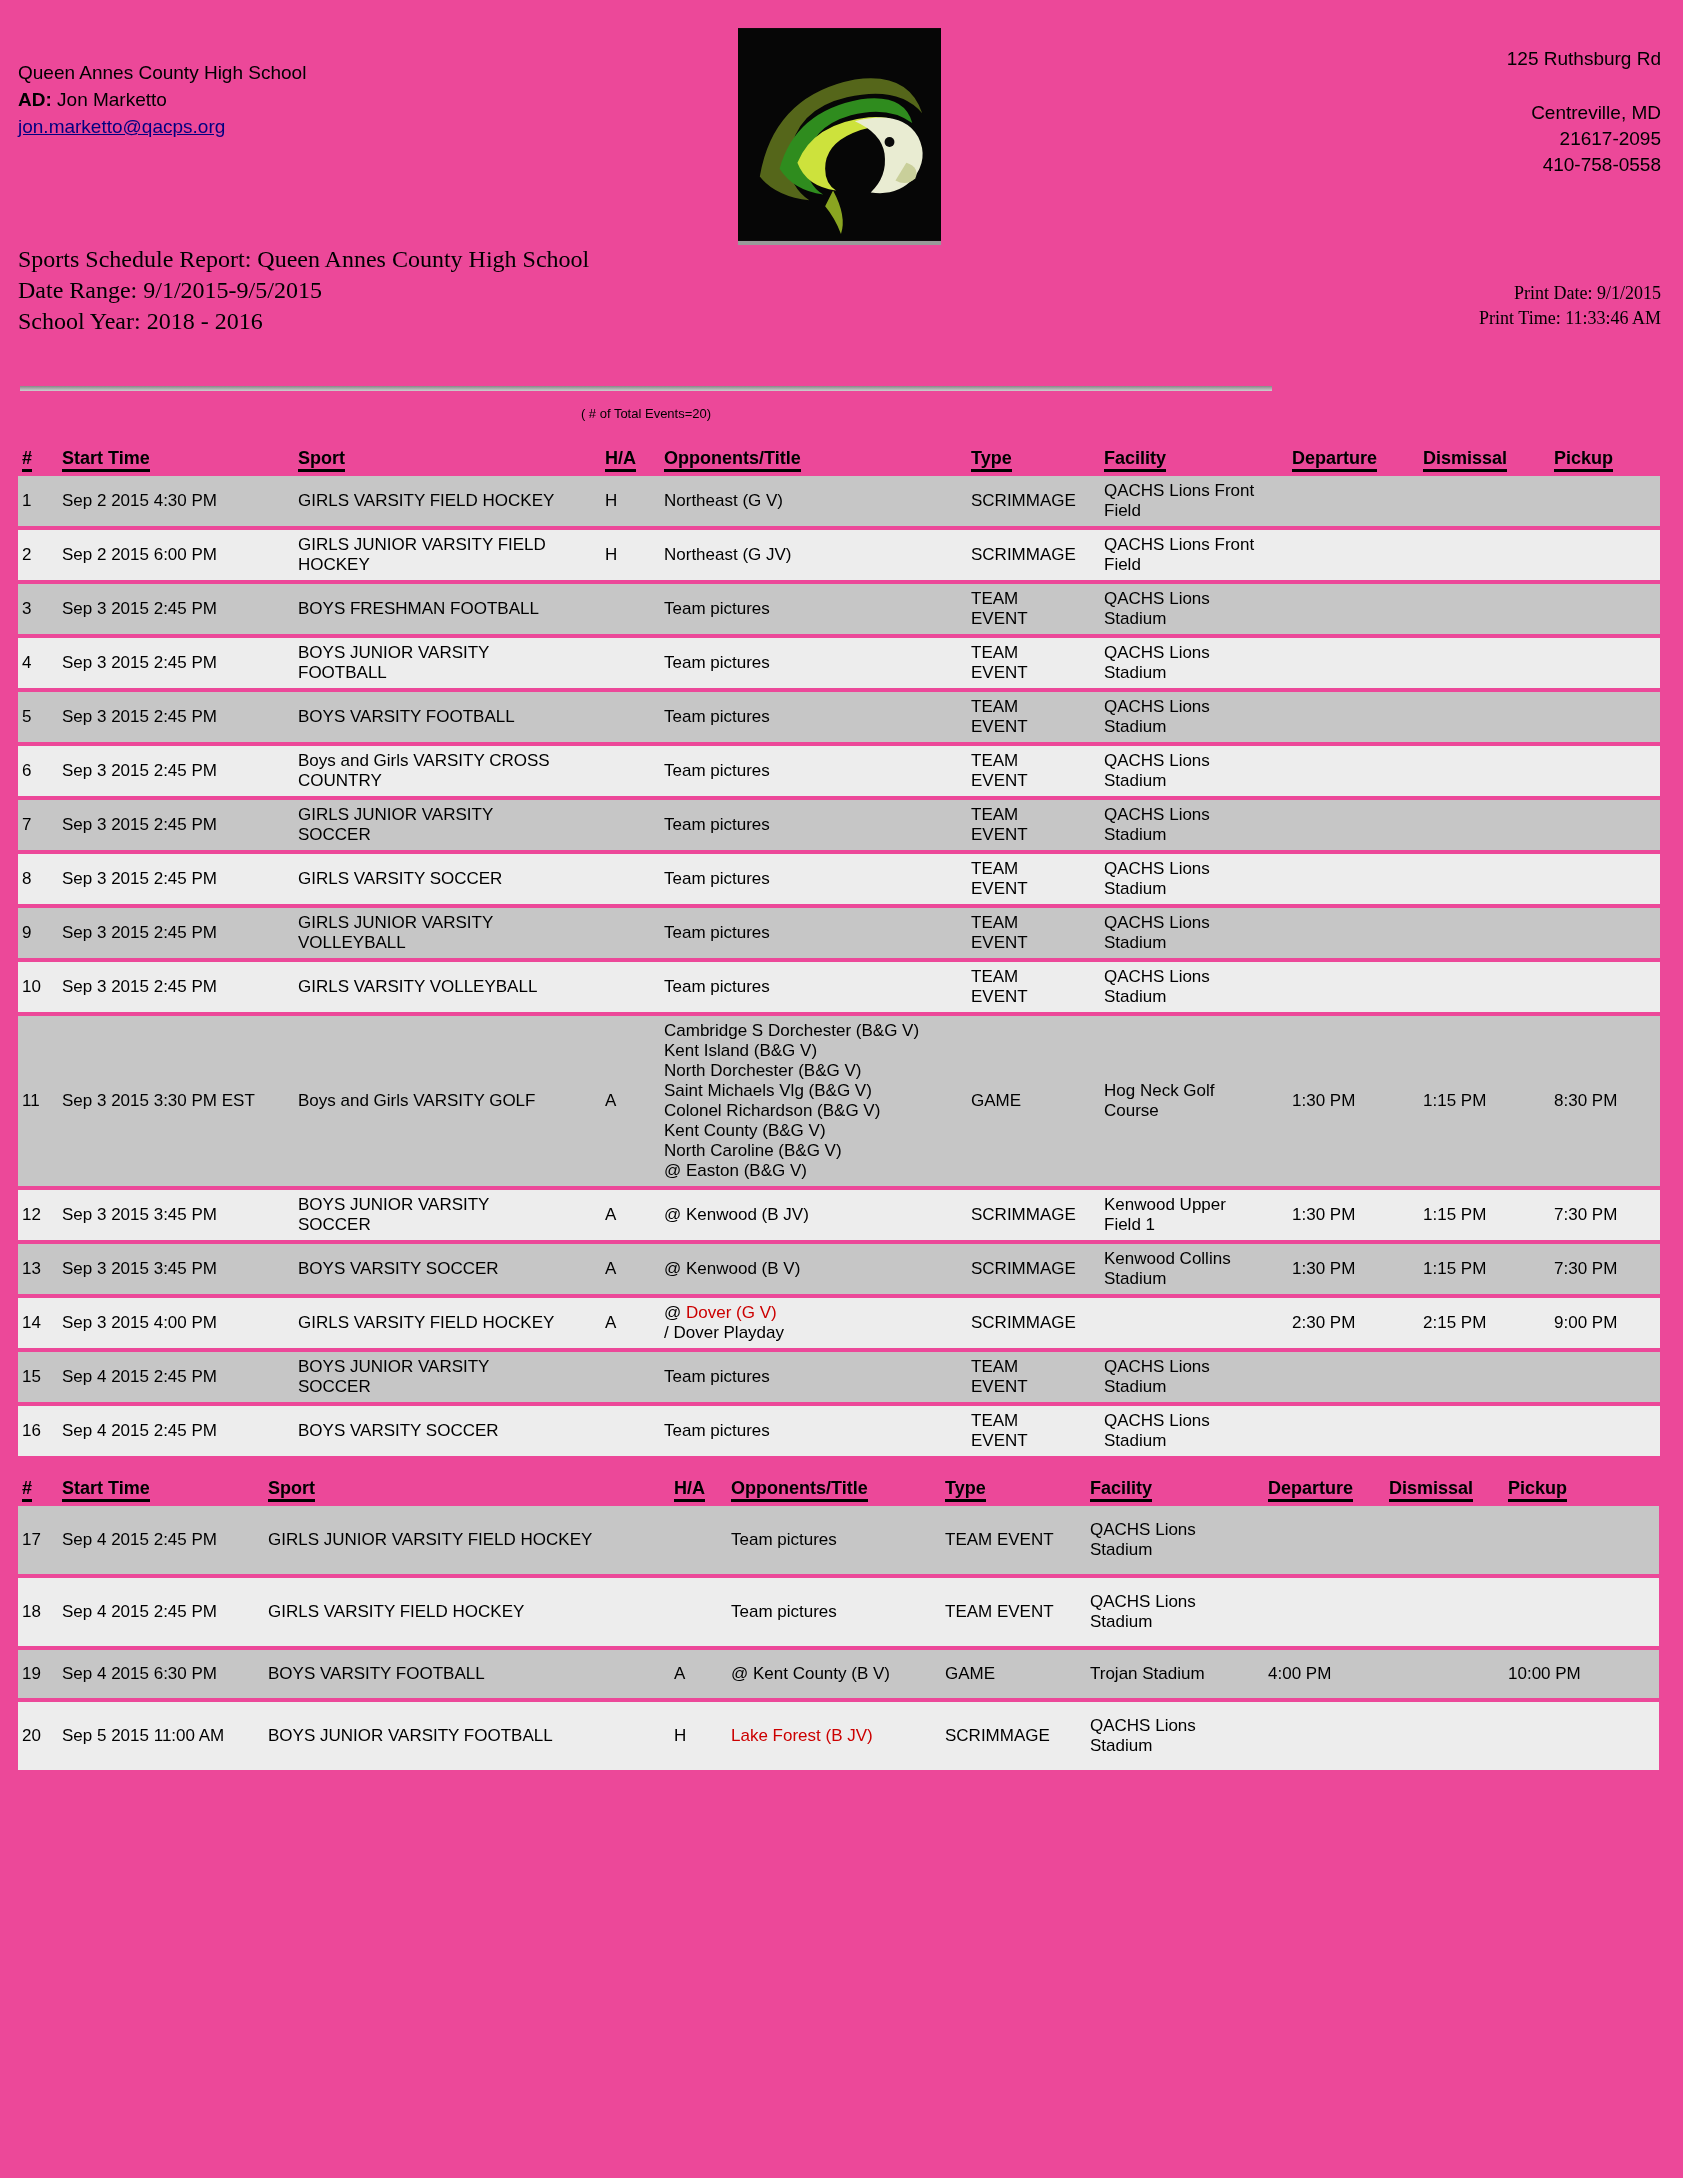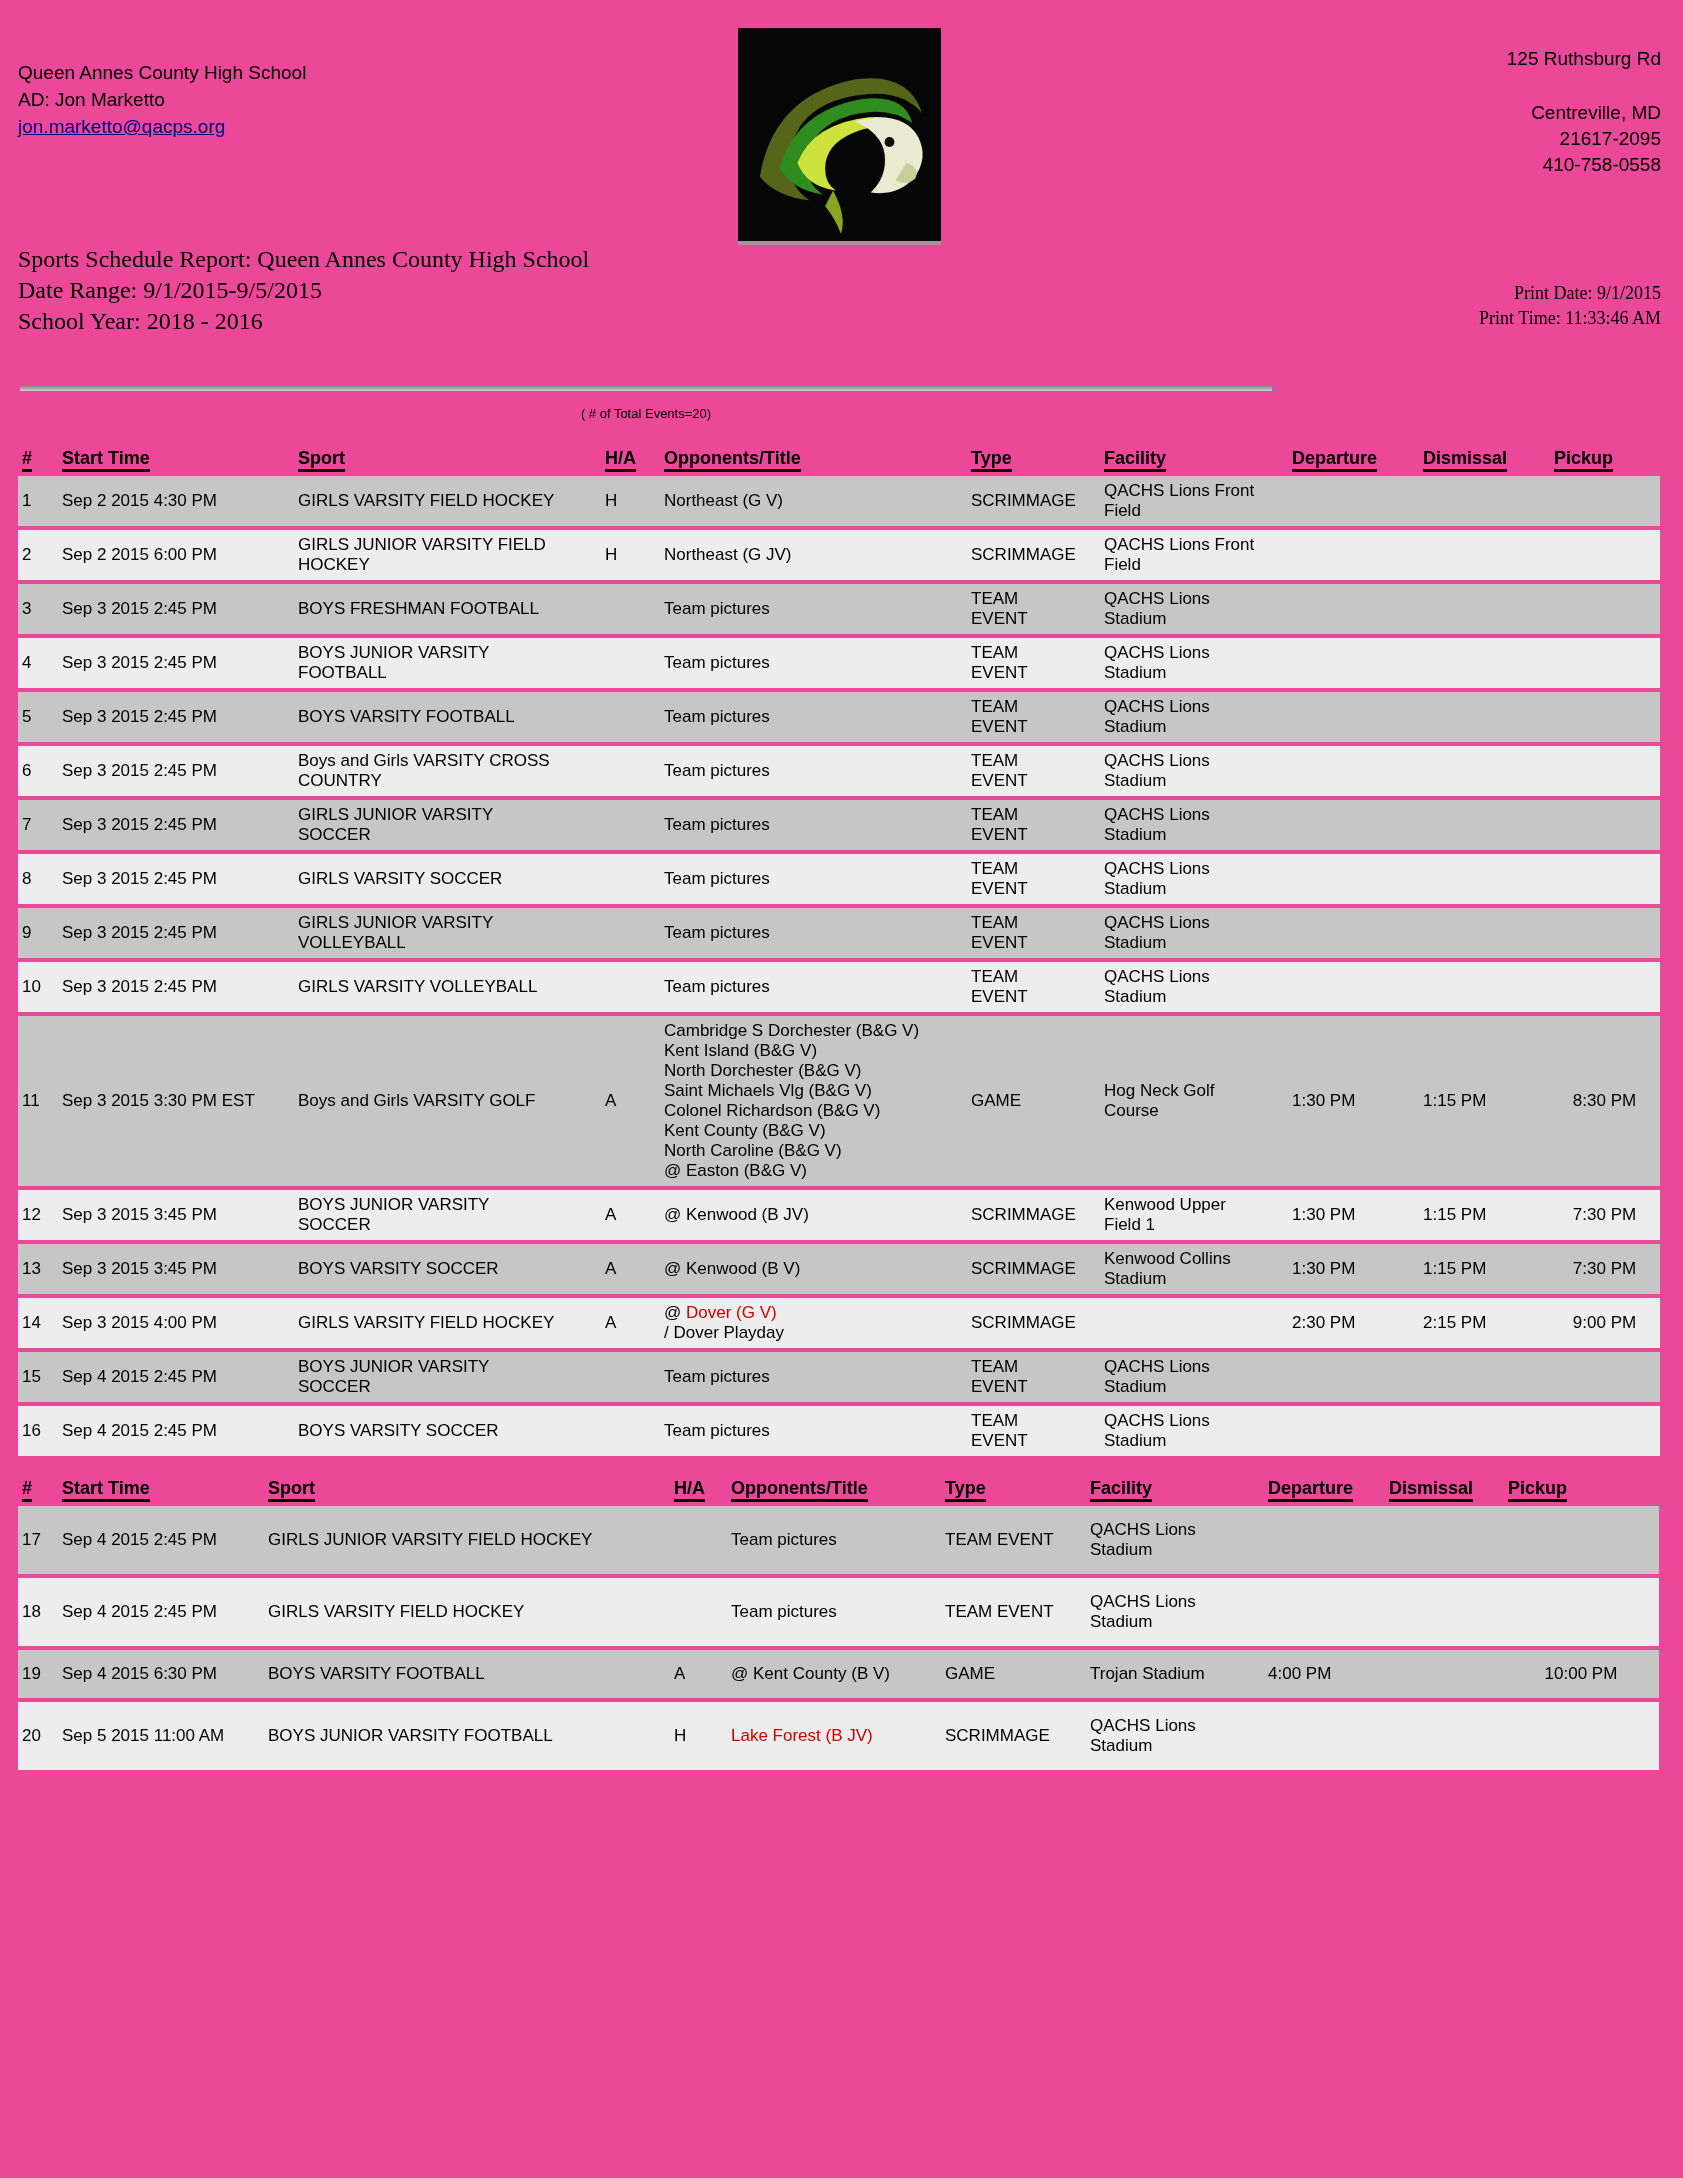--- a/index.html
+++ b/index.html
@@ -2,21 +2,21 @@
 <html><head>
 <meta charset="utf-8">
 <style>
   html,body { margin:0; padding:0; background:#fff; }
   .page {
     position:relative; width:1683px; height:2178px; background:#ec4899;
     font-family:"Liberation Sans", sans-serif; color:#000; overflow:hidden;
   }
   
   .hdr-left { position:absolute; left:18px; top:59px; font-size:19px; line-height:27px; }
-  .hdr-left .ad b { font-weight:normal; }
+  .hdr-left .ad b { font-weight:bold; }
   .email-link { color:#000080; text-decoration:underline; cursor:pointer; }
   .logo-box { position:absolute; left:738px; top:28px; width:203px; height:213px; border-bottom:4px solid #9a9a9a; }
   .logo-box svg { display:block; width:203px; height:213px; }
   .hdr-right { position:absolute; right:22px; top:46px; text-align:right; font-size:19px; line-height:26px;margin-left:16px; }
   .hdr-right .addr1 { margin-bottom:28px; }
   
   .title-block { position:absolute; left:18px; top:244px; font-family:"Liberation Serif", serif; font-weight:normal; font-size:24px; line-height:31px; }
   .print-block { position:absolute; right:22px; top:281px; text-align:right; font-family:"Liberation Serif", serif; font-size:18px; line-height:25px; }
   
   .divider { position:absolute; left:20px; top:386px; width:1252px; height:5px;
@@ -25,21 +25,21 @@
   
   .tables-wrap { position:absolute; left:18px; top:442px; width:1640px; }
   table.sched { border-collapse:separate; border-spacing:0 4px; table-layout:fixed; width:1640px; font-size:17px; }
   table.sched.second { margin-top:12px; }
   th { text-align:left; font-weight:bold; font-size:18px; padding:2px 0 3px 4px; white-space:nowrap; overflow:visible; }
   th .hu { border-bottom:3px solid #000; padding-bottom:1px; }
   td { vertical-align:middle; padding:5px 4px 5px 4px; line-height:20px; overflow:hidden; }
   table.second td { padding-top:14px; padding-bottom:14px; }
   tbody tr.dark td  { background:#c6c6c6; }
   tbody tr.light td { background:#ededed; }
-  td.c-pick { text-align:center; padding-right:5px; }
+  td.c-pick { text-align:left; padding-right:5px; }
   .red { color:#cc0000; }
 </style>
 </head>
 <body>
 
 <div class="page">
 
   <div class="hdr-left">
     <div>Queen Annes County High School</div>
     <div class="ad"><b>AD:</b><span> Jon Marketto</span></div>

